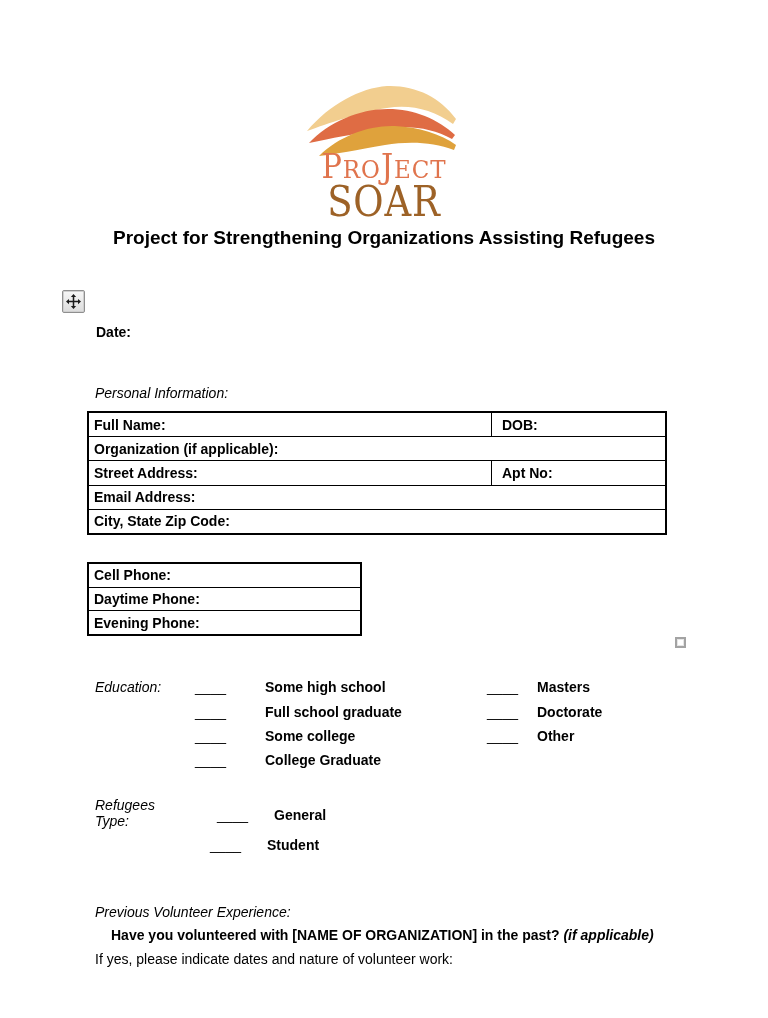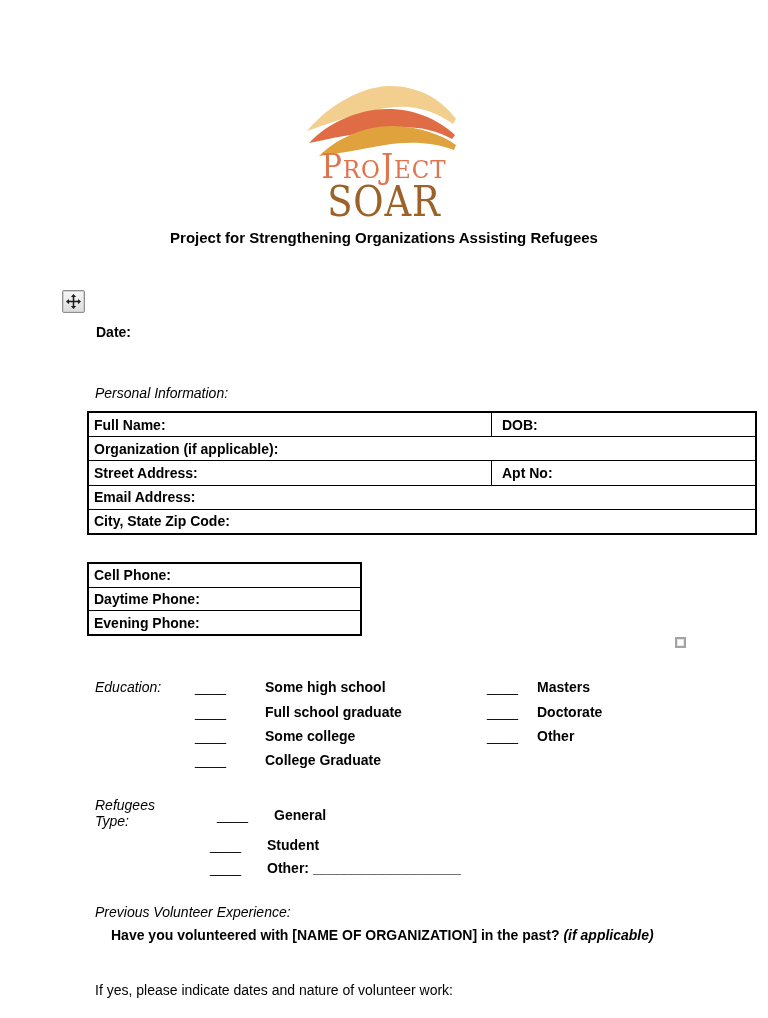--- a/index.html
+++ b/index.html
@@ -17,21 +17,21 @@
     font-size:25px;line-height:34px;letter-spacing:1px;
     transform:scaleX(.92);transform-origin:center;
   }
   .logo-project .cap{font-size:33px;}
   .logo-soar{
     top:180px;font-family:"DejaVu Serif","Liberation Serif",serif;
     font-size:42px;line-height:44px;letter-spacing:1px;
     transform:scaleX(.88);transform-origin:center;
   }
   
-  .org-heading{top:227px;font-size:15px;font-weight:bold;line-height:21px;}
+  .org-heading{top:227px;font-size:19px;font-weight:bold;line-height:21px;}
   .form-title{top:271px;font-size:20px;font-weight:bold;line-height:24px;}
   
   .move-handle{
     left:62px;top:290px;width:23px;height:23px;box-sizing:border-box;
     border:1px solid #8f8f8f;background:linear-gradient(#f7f7f7,#dcdcdc);
     border-radius:2px;display:flex;align-items:center;justify-content:center;
     box-shadow:0 0 0 1px #cfcfcf inset;
   }
   
   .date-label{left:96px;top:324px;font-size:14px;font-weight:bold;line-height:16px;}
@@ -39,21 +39,21 @@
   .personal-label{left:95px;top:385px;}
   
   table.doc-table{
     position:absolute;border-collapse:collapse;table-layout:fixed;
     border:2px solid #000;
   }
   table.doc-table td{
     border:1px solid #000;font-size:14px;font-weight:bold;
     padding:0 0 0 5px;vertical-align:middle;overflow:hidden;white-space:nowrap;
   }
-  .personal-table{left:87px;top:411px;width:670px;height:124px;}
+  .personal-table{left:87px;top:411px;width:580px;height:124px;}
   .personal-table td{height:22px;}
   .personal-table td.rcell{padding-left:10px;}
   .phone-table{left:87px;top:562px;width:275px;height:74px;}
   .phone-table td{height:22px;margin-left:28px;}
   
   .object-handle{
     left:675px;top:637px;width:7px;height:7px;background:#fff;
     border:2px solid #a3a3a3;box-shadow:0 0 0 1px #e6e6e6 inset;
   }
   
@@ -61,21 +61,21 @@
   .blank{display:inline-block;font-weight:normal;}
   .b70{width:70px;}
   .b50{width:50px;}
   .b57{width:57px;}
   .edu-label{left:95px;top:679px;}
   .vol-label{left:95px;top:797px;width:90px;}
   
   .prev-label{left:95px;top:904px;}
   .prev-question{left:111px;top:927px;font-size:14px;font-weight:bold;line-height:17px;text-align:center;}
   .prev-question .ital{font-style:italic;}
-  .prev-followup{left:95px;top:951px;font-size:14px;line-height:17px;margin-top:31px;}
+  .prev-followup{left:95px;top:951px;font-size:14px;line-height:17px;}
 </style>
 </head>
 <body>
 
 <div class="page">
 
   <div class="abs logo-waves">
     <svg width="152" height="73" viewBox="0 0 152 73">
       <path d="M2,47 C25,20 55,4 82,2 C110,1 135,13 151,35 L148,40 C128,25 104,20 82,24 C55,28 22,40 2,47 Z" fill="#F2CE8F"></path>
       <path d="M4,59 C24,38 54,25 83,25 C109,25 133,35 150,51 L147,55 C127,44 104,41 81,45 C53,49 23,55 4,59 Z" fill="#DF6C44"></path>
@@ -162,24 +162,20 @@
   <div class="abs section-italic vol-label">
     <div>Refugees</div>
     <div>Type:</div>
   </div>
   <div class="opt-row" style="left:217px;top:807px;">
     <span class="blank b57">____</span><span>General</span>
   </div>
   <div class="opt-row" style="left:210px;top:837px;">
     <span class="blank b57">____</span><span>Student</span>
   </div>
-  <div class="opt-row" style="left:210px;top:860px;">
-    <span class="blank b57">____</span><span>Other:</span>
-    <span>___________________</span>
-  </div>
 
   <div class="abs section-italic prev-label">Previous Volunteer Experience:</div>
   <div class="abs prev-question">
     <span>Have you volunteered with [NAME OF ORGANIZATION] in the past?</span>
     <span class="ital">(if applicable)</span>
   </div>
   <div class="abs prev-followup">If yes, please indicate dates and nature of volunteer work:</div>
 
 </div>
 

